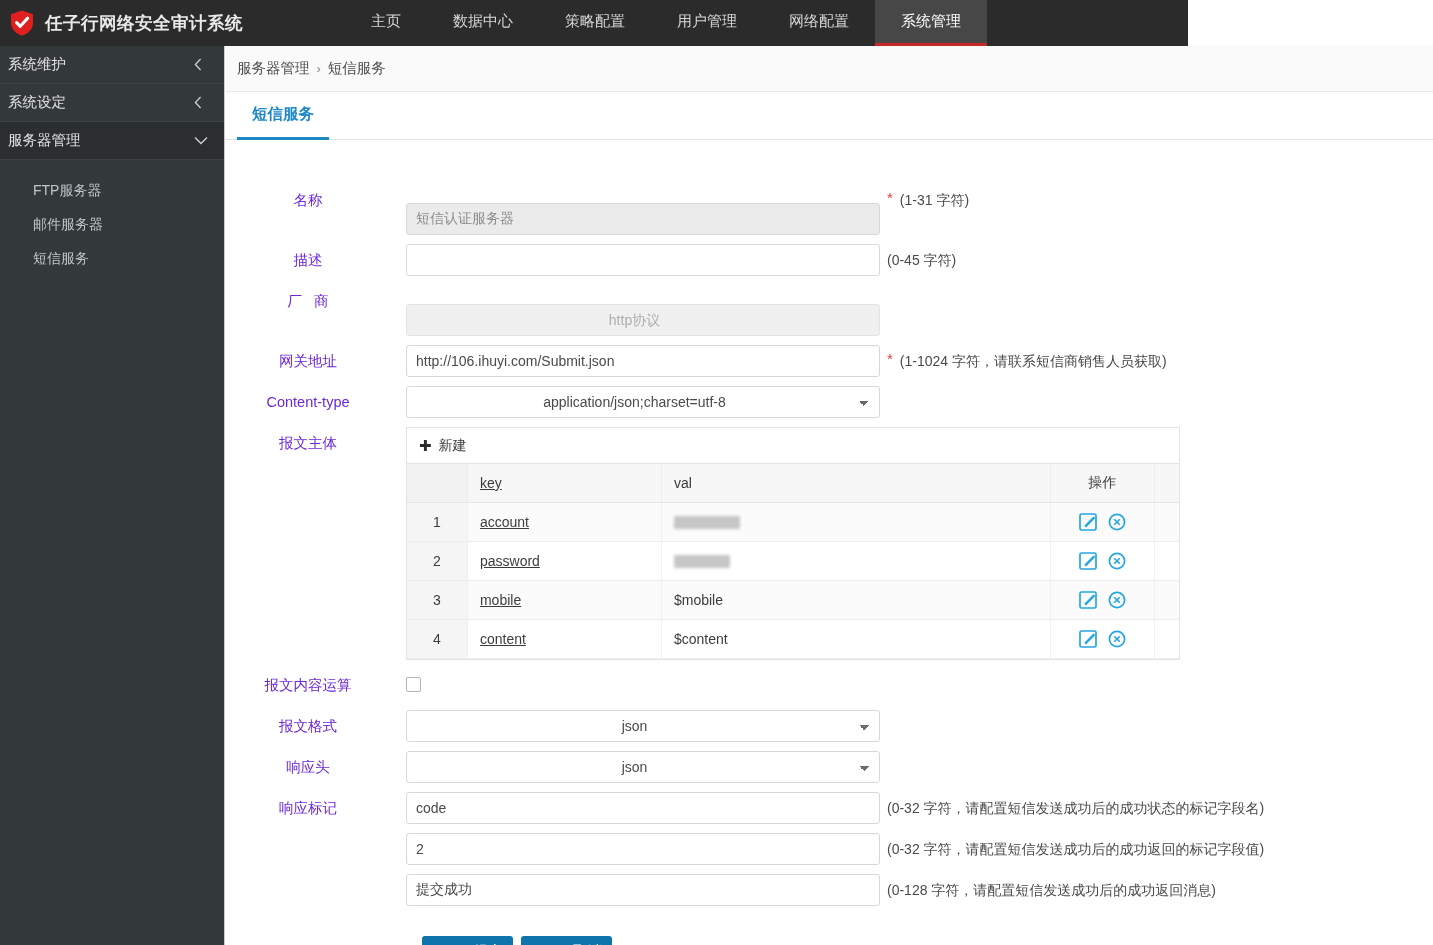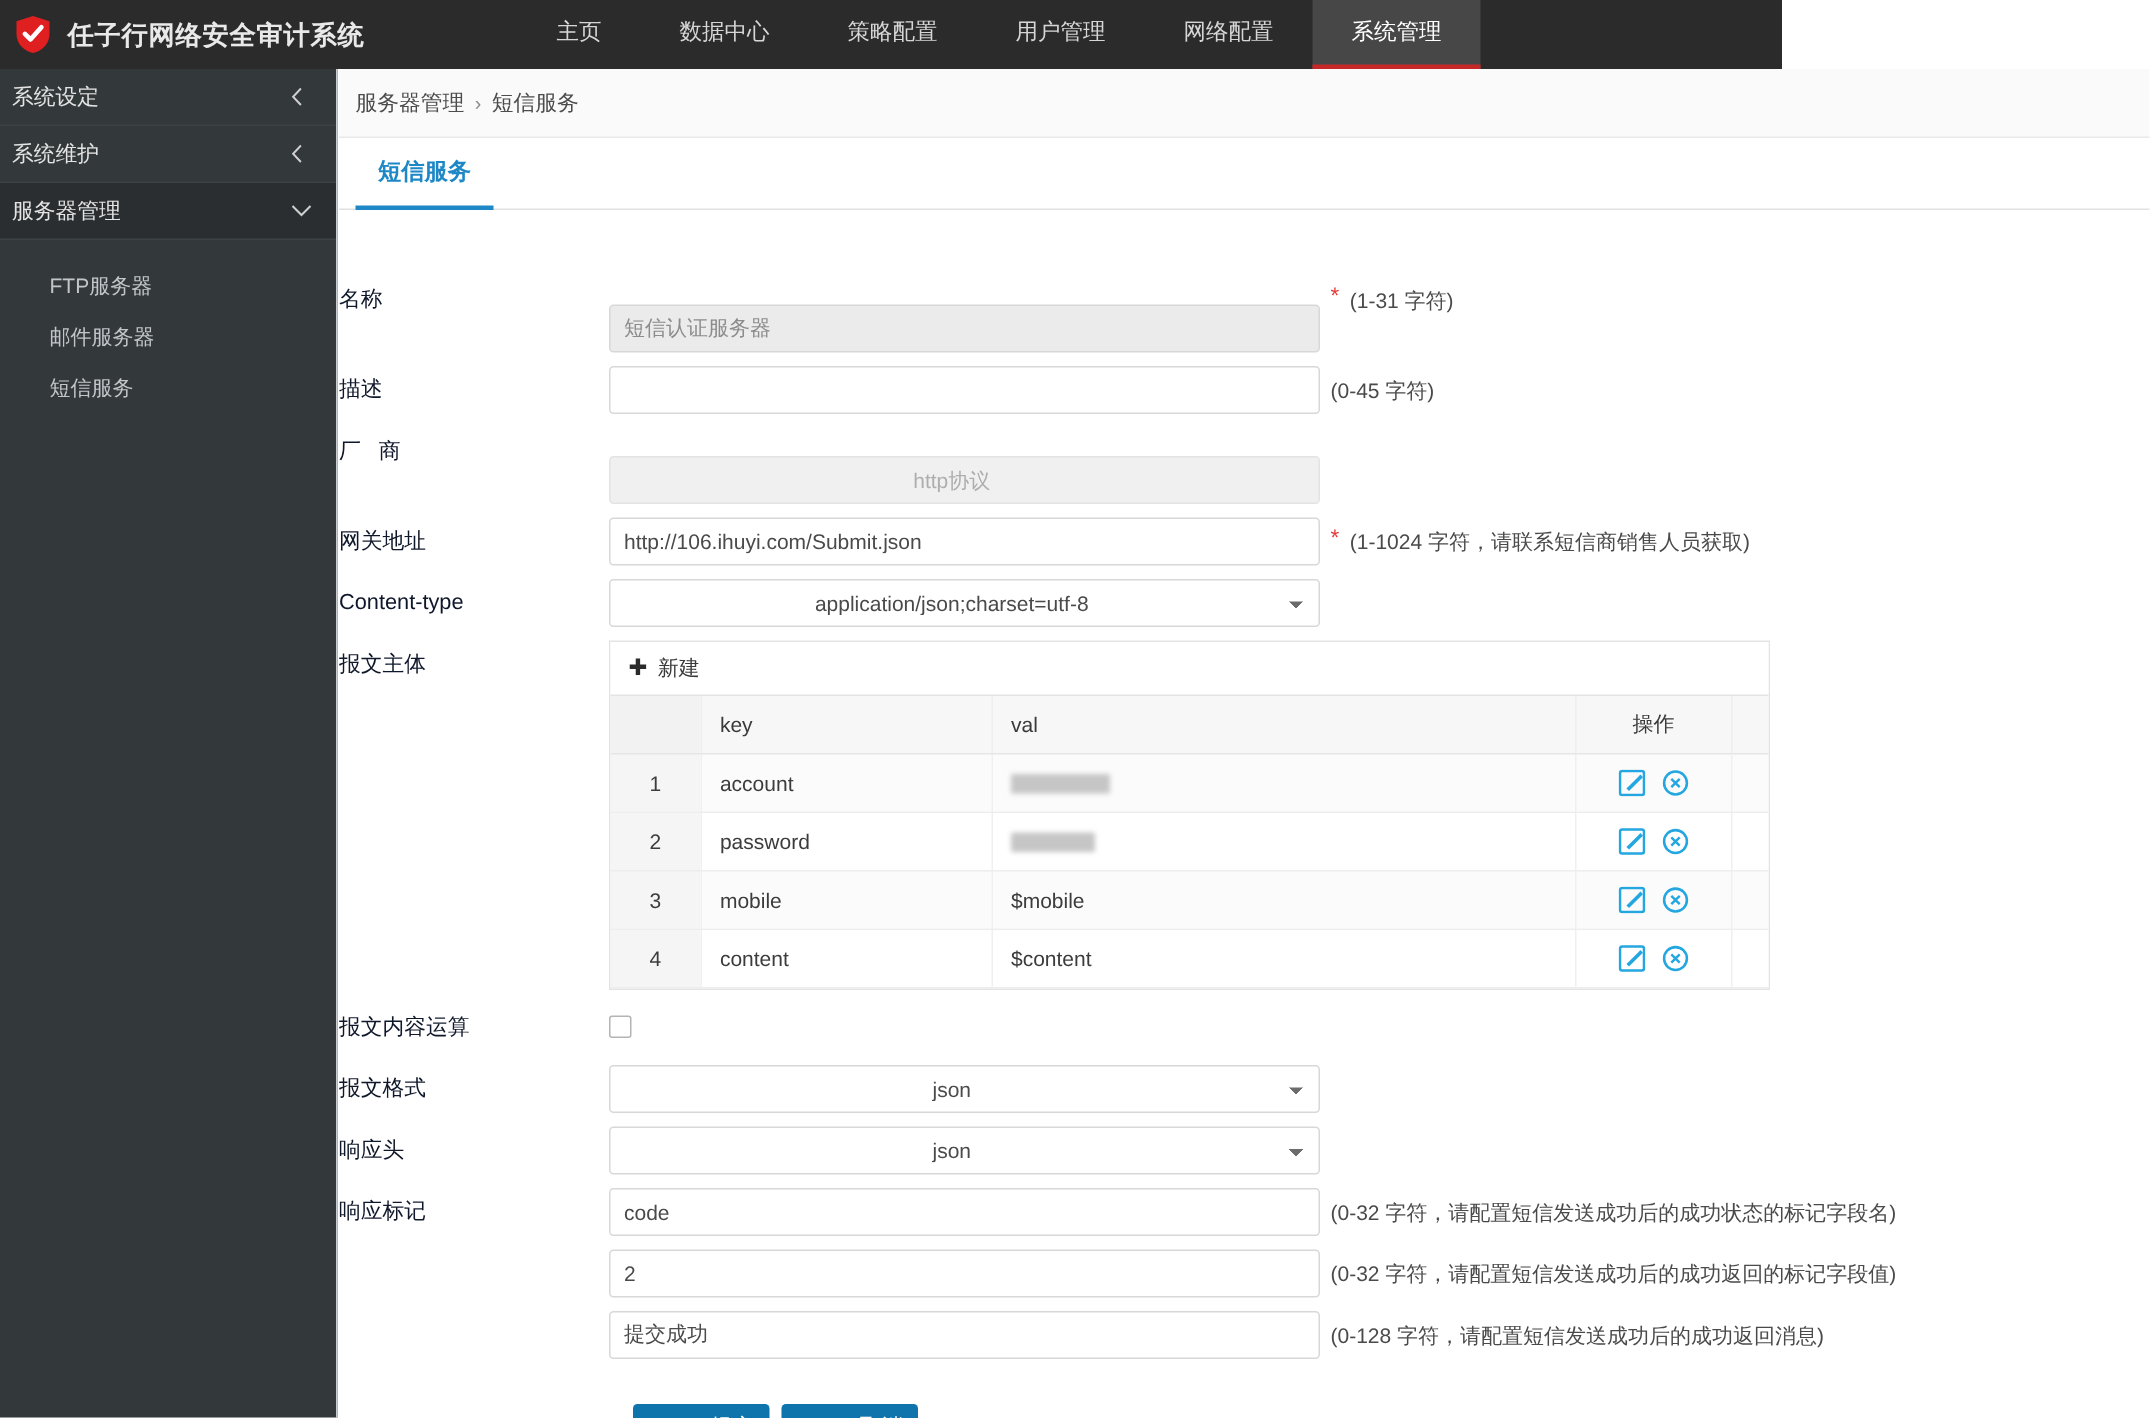--- a/index.html
+++ b/index.html
@@ -132,23 +132,23 @@
     font-size: 14px;
   }
   .frow {
     display: flex;
     align-items: flex-start;
     margin-bottom: 9px;
   }
   .flabel {
     width: 180px;
     flex: none;
-    text-align: left;
+    text-align: center;
     padding-right: 16px;
-    color: #0f172a;
+    color: #6d28d9;
     font-size: 14.5px;
     line-height: 32px;
     white-space: nowrap;
   }
   .flabel.wide-sp { letter-spacing: 12px; padding-right: 4px; }
   .fctrl { flex: none; }
 
   input.txt, select.sel {
     width: 474px;
     height: 32px;
@@ -251,21 +251,21 @@
     height: 39px;
     color: #3c3c3c;
     border-bottom: 1px solid #ededed;
     border-right: 1px solid #f0f0f0;
     padding: 0 12px;
   }
   table.kv tr.odd td { background: #fbfbfb; }
   table.kv tr.even td { background: #ffffff; }
   table.kv .c-idx { width: 62px; text-align: center; background: #f5f5f5 !important; color: #3c3c3c; }
   table.kv th.c-idx { background: #f2f2f2 !important; }
-  table.kv .c-key { width: 200px; }
+  table.kv .c-key { width: 200px; text-decoration: underline; }
   table.kv .c-val { width: 405px; }
   table.kv .c-act { width: 106px; text-align: center; }
   table.kv .c-pad { width: 1px; border-right: none; }
   .acts { display: flex; align-items: center; justify-content: center; gap: 11px; }
   .acts span { cursor: pointer; display: block; line-height: 0; }
   .redacted {
     display: inline-block;
     height: 13px;
     border-radius: 1px;
     background: #c6c6c6;
@@ -304,29 +304,29 @@
     <div class="nav-item">数据中心</div>
     <div class="nav-item">策略配置</div>
     <div class="nav-item">用户管理</div>
     <div class="nav-item">网络配置</div>
     <div class="nav-item active">系统管理</div>
   </div>
 </div>
 
 <div class="sidebar">
   <div class="side-group">
-    <span class="sg-label">系统设定</span>
+    <span class="sg-label">系统维护</span>
     <span class="chev">
       <svg width="8" height="13" viewBox="0 0 8 13">
           <path d="M6.6 1 L1.4 6.5 L6.6 12" stroke="#cfcfcf" stroke-width="1.3" fill="none"></path>
         </svg>
     </span>
   </div>
   <div class="side-group">
-    <span class="sg-label">系统维护</span>
+    <span class="sg-label">系统设定</span>
     <span class="chev">
       <svg width="8" height="13" viewBox="0 0 8 13">
           <path d="M6.6 1 L1.4 6.5 L6.6 12" stroke="#cfcfcf" stroke-width="1.3" fill="none"></path>
         </svg>
     </span>
   </div>
   <div class="side-group expanded">
     <span class="sg-label">服务器管理</span>
     <span class="chev">
       <svg width="14" height="9" viewBox="0 0 14 9">

